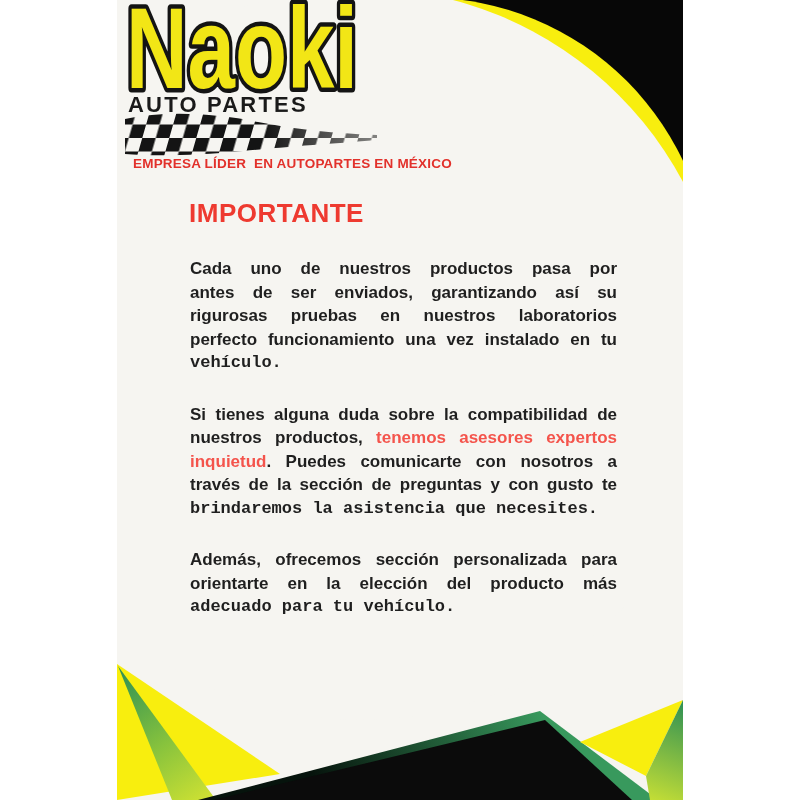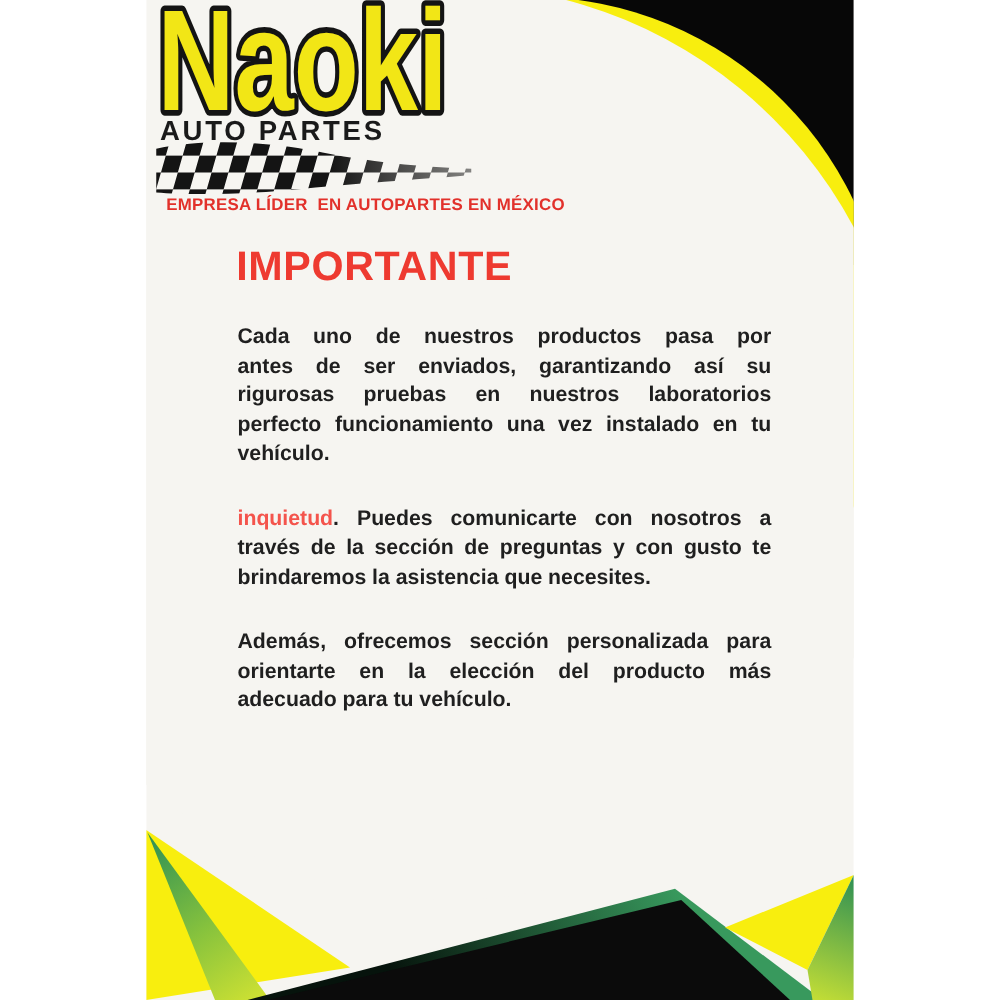--- a/index.html
+++ b/index.html
@@ -24,27 +24,27 @@
   }
   .flag{position:absolute;left:-4px;top:111px;}
   .tagline{
     position:absolute;left:6px;top:156px;
     font-size:13.5px;font-weight:800;letter-spacing:0.2px;color:var(--tagline_red);
     white-space:pre;
     text-align:center;
   }
   .heading{
     position:absolute;left:62px;top:196px;
-    font-size:33px;font-weight:800;letter-spacing:0.5px;color:var(--heading_red);
+    font-size:26px;font-weight:800;letter-spacing:0.5px;color:var(--heading_red);
     line-height:34px;white-space:pre;
   }
   .text-col{position:absolute;left:63px;top:257px;width:443px;}
   .para{margin:0 16px 28px 0;font-size:17px;font-weight:700;line-height:23.5px;color:var(--body_text);}
   .jline{text-align:justify;text-align-last:justify;}
-  .jline.last{text-align-last:left;}
+  .jline.last{text-align-last:left;font-family:Liberation Mono, monospace;}
   .accent{color:var(--accent_red);}
 </style>
 </head>
 <body>
 
 <div class="stage">
 
   <svg id="decor" width="800" height="800" viewBox="0 0 800 800">
     <defs>
       <clipPath id="bandclip">
@@ -115,20 +115,22 @@
 
     <div class="text-col">
         <div class="para">
           <div class="jline"><span>Cada uno de nuestros productos pasa por</span></div>
           <div class="jline"><span>antes de ser enviados, garantizando así su</span></div>
           <div class="jline"><span>rigurosas pruebas en nuestros laboratorios</span></div>
           <div class="jline"><span>perfecto funcionamiento una vez instalado en tu</span></div>
           <div class="jline last"><span>vehículo.</span></div>
         </div>
         <div class="para">
+          <div class="jline"><span>Si tienes alguna duda sobre la compatibilidad de</span></div>
+          <div class="jline"><span>nuestros productos, </span><span class="accent">tenemos asesores expertos</span></div>
           <div class="jline"><span class="accent">inquietud</span><span>. Puedes comunicarte con nosotros a</span></div>
           <div class="jline"><span>través de la sección de preguntas y con gusto te</span></div>
           <div class="jline last"><span>brindaremos la asistencia que necesites.</span></div>
         </div>
         <div class="para">
           <div class="jline"><span>Además, ofrecemos sección personalizada para</span></div>
           <div class="jline"><span>orientarte en la elección del producto más</span></div>
           <div class="jline last"><span>adecuado para tu vehículo.</span></div>
         </div>
       </div>

